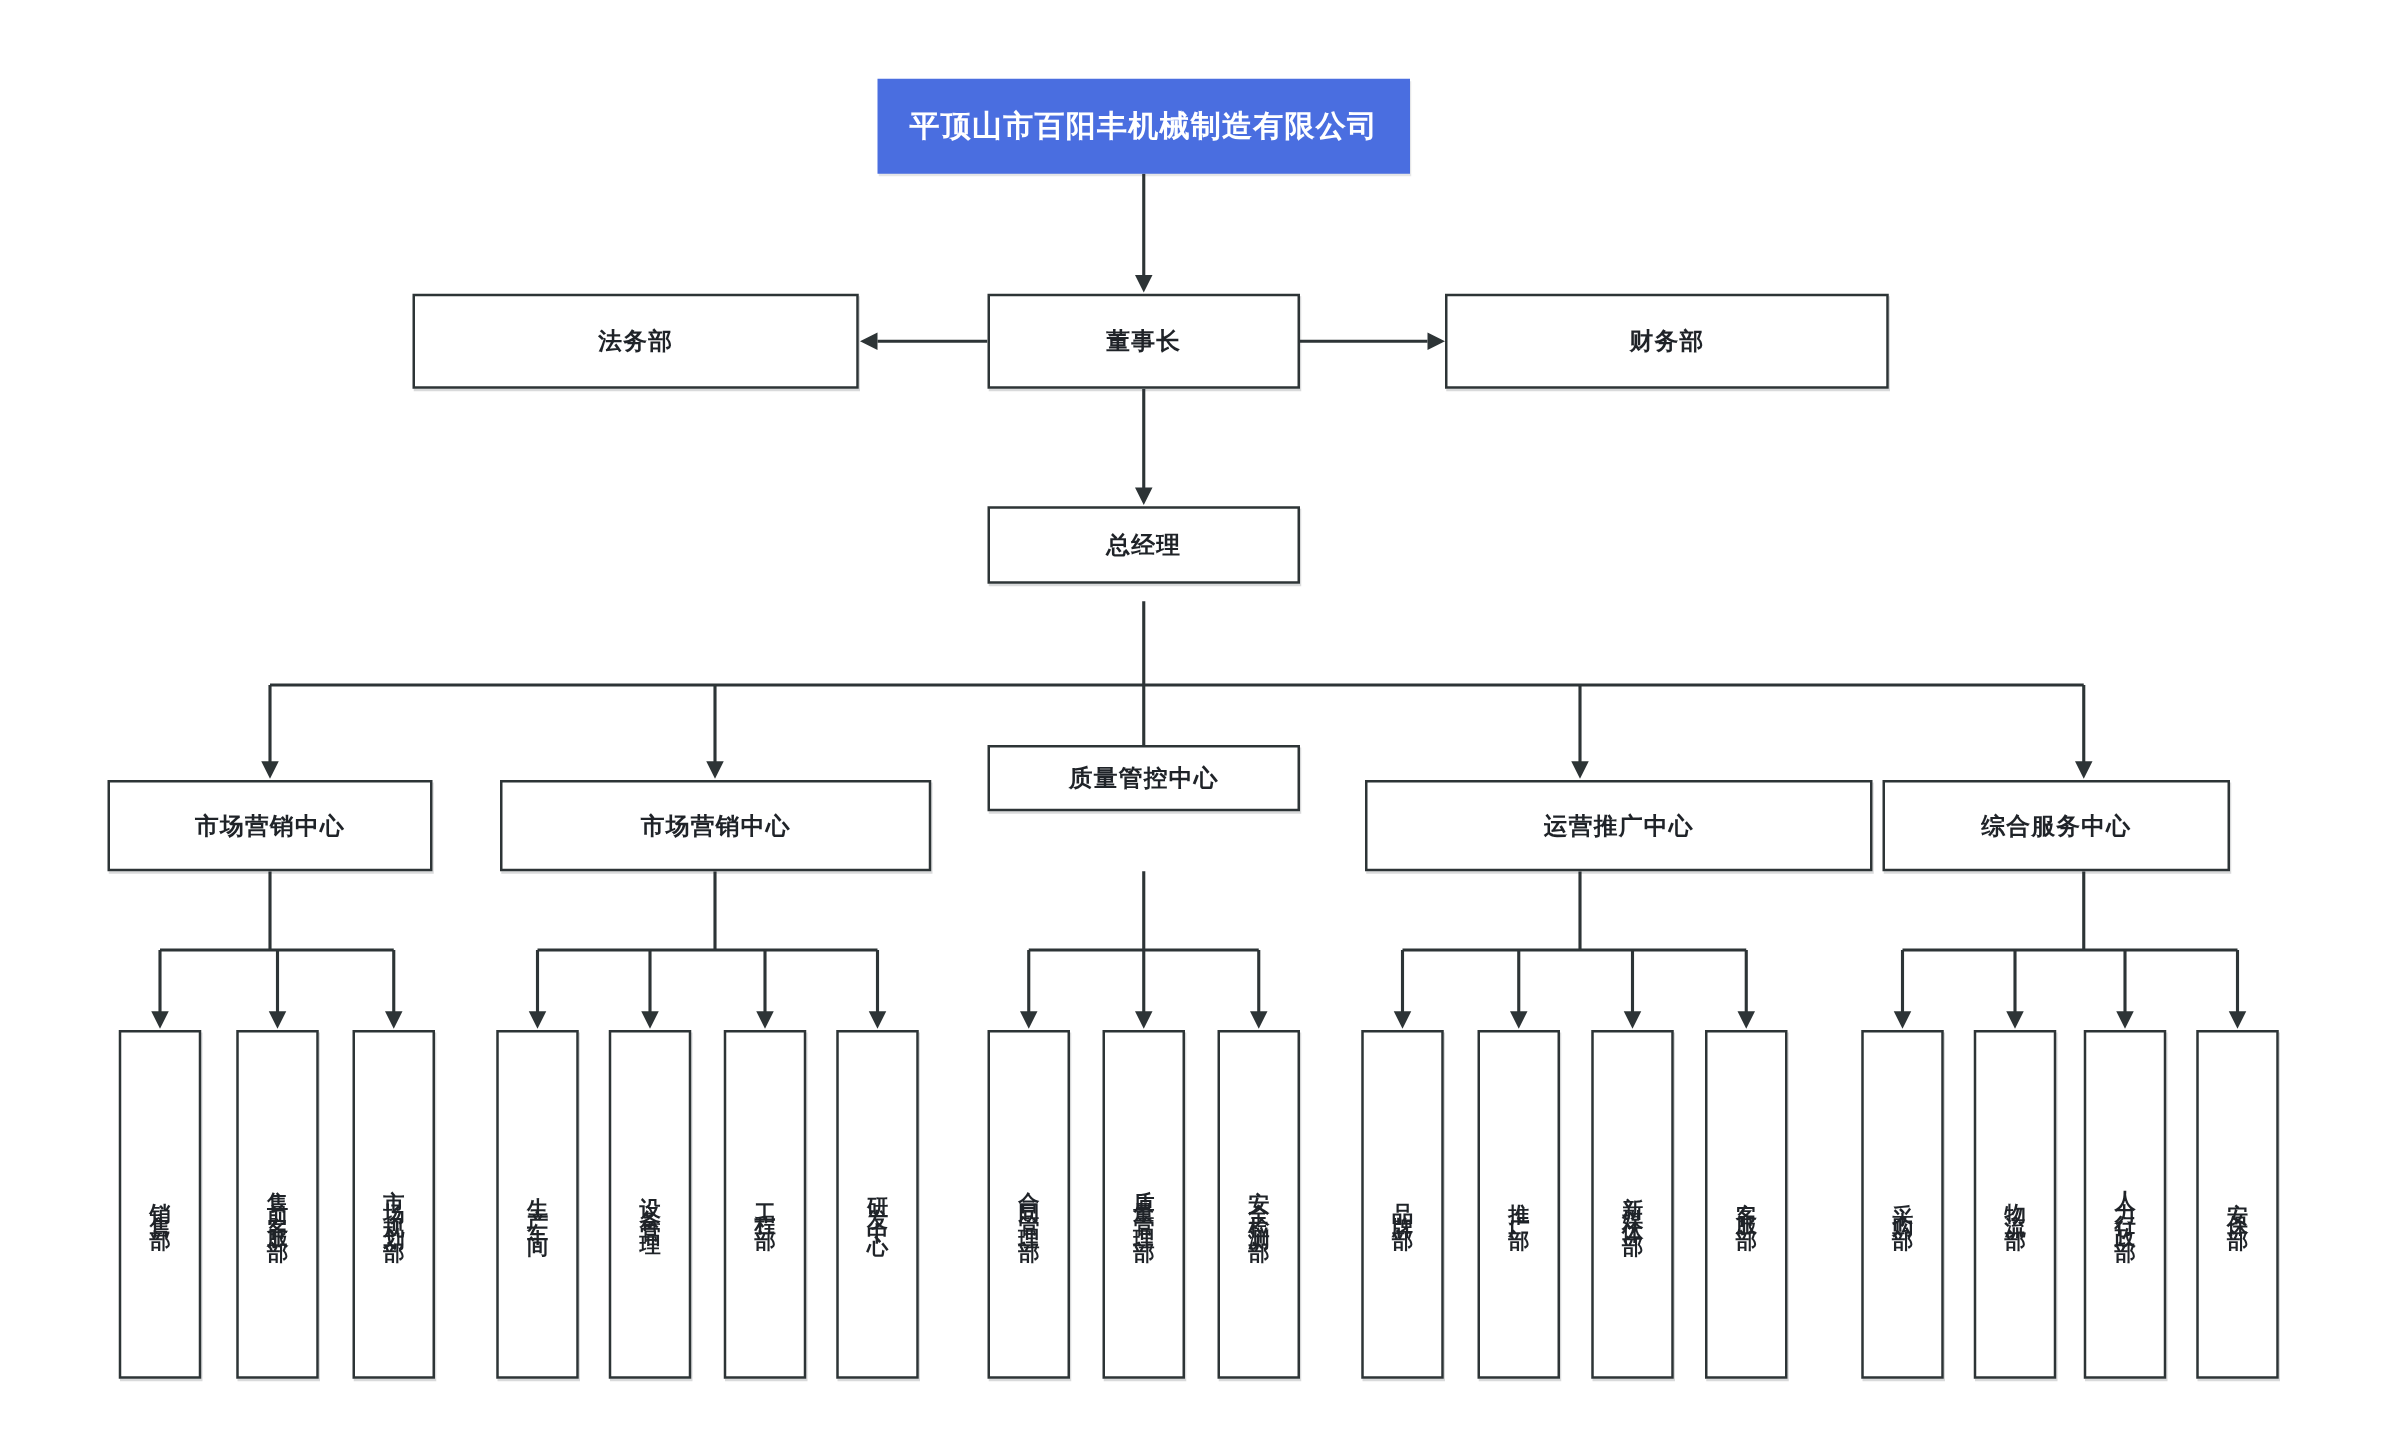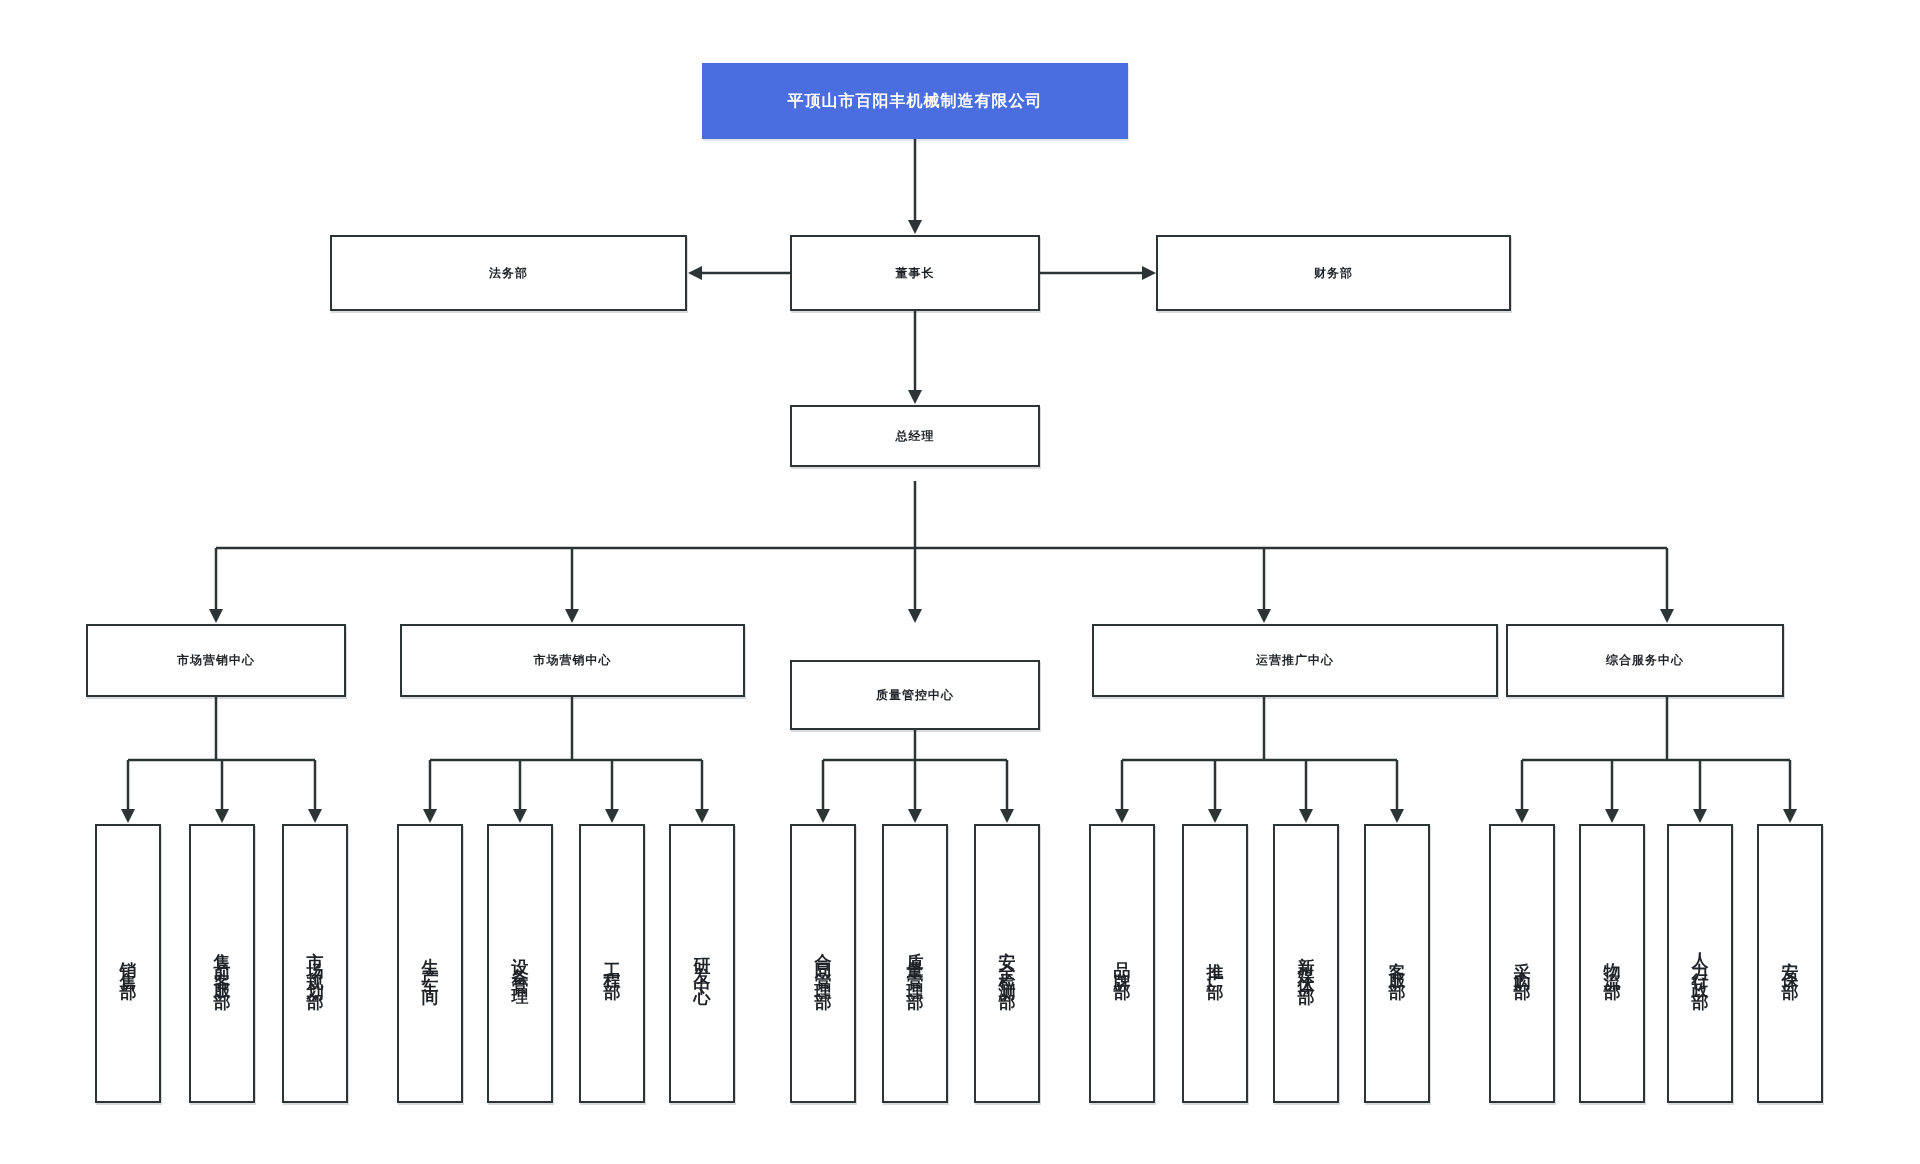--- a/index.html
+++ b/index.html
@@ -20,30 +20,30 @@
     position: absolute;
     box-sizing: border-box;
     display: flex;
     align-items: center;
     justify-content: center;
     background: #ffffff;
     border: 2.5px solid #2D3436;
     box-shadow: 1px 2px 0 rgba(45,52,54,0.18);
     color: #1F2328;
     font-weight: 700;
-    font-size: 12px;
+    font-size: 19px;
     letter-spacing: 1px;
     text-align: center;
   }
   .node.root {
     background: #4A6EE0;
     border: none;
     box-shadow: 1px 2px 0 rgba(45,52,54,0.12);
     color: #ffffff;
-    font-size: 16px;
+    font-size: 24px;
     letter-spacing: 1px;
   }
   .node.leaf { font-size: 17px; }
   .node.leaf .vtext {
     writing-mode: vertical-rl;
     text-orientation: upright;
     letter-spacing: 10px;
     line-height: 1;
   }
 </style>
@@ -168,21 +168,21 @@
   <div class="node" style="left:790px;top:405px;width:250px;height:62px">
     <span>总经理</span>
   </div>
 
   <div class="node" style="left:86px;top:624px;width:260px;height:73px">
     <span>市场营销中心</span>
   </div>
   <div class="node" style="left:400px;top:624px;width:345px;height:73px">
     <span>市场营销中心</span>
   </div>
-  <div class="node" style="left:790px;top:660px;width:250px;height:70px">
+  <div class="node" style="left:790px;top:596px;width:250px;height:53px">
     <span>质量管控中心</span>
   </div>
   <div class="node" style="left:1092px;top:624px;width:406px;height:73px">
     <span>运营推广中心</span>
   </div>
   <div class="node" style="left:1506px;top:624px;width:278px;height:73px">
     <span>综合服务中心</span>
   </div>
 
   <div class="node leaf" style="left:95px;top:824px;width:66px;height:279px">

